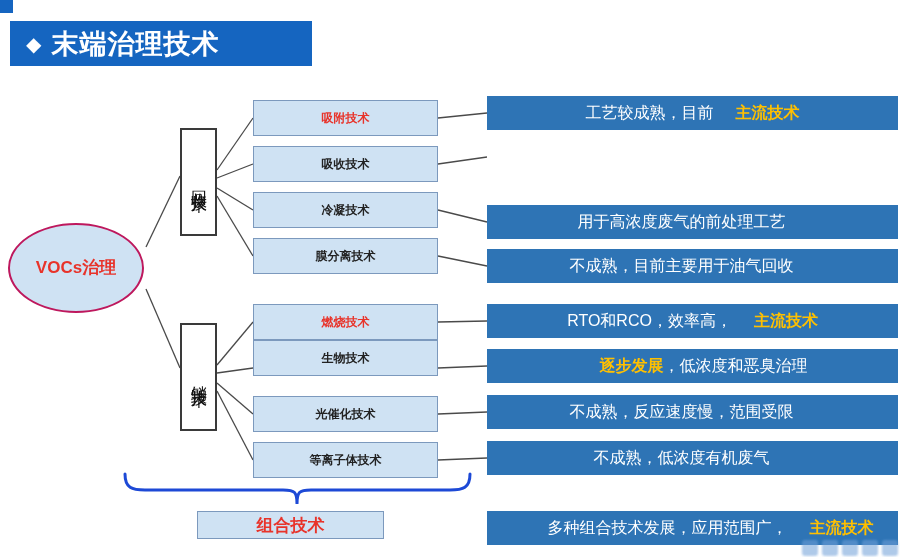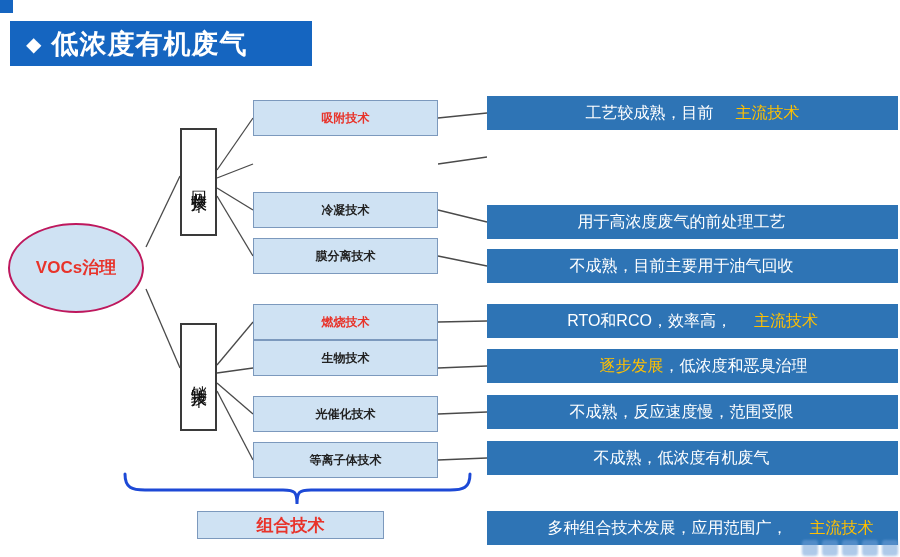--- a/index.html
+++ b/index.html
@@ -38,21 +38,21 @@
     display:flex; align-items:center; justify-content:center;
     font-size:12px; font-weight:600; color:#222222;
   }
   .tech.red { color:#e8332a; }
   .desc {
     position:absolute; left:487px; width:411px; height:34px;
     background:#2e74b5; color:#ffffff;
     display:flex; align-items:center; justify-content:center;
     font-size:16px; font-weight:500; white-space:nowrap;
   }
-  .desc .hl { color:#ffc000; font-weight:400;margin-left:22px; }
+  .desc .hl { color:#ffc000; font-weight:700;margin-left:22px; }
   .combo-box {
     position:absolute; left:197px; top:511px; width:187px; height:28px;
     background:#cfe2f3; border:1px solid #7c99bd;
     display:flex; align-items:center; justify-content:center;
     font-size:17px; font-weight:bold; color:#e8332a;
   }
   .combo-desc { top:511px;padding-left:36px; }
   svg.overlay {
     position:absolute; left:0; top:0; width:900px; height:557px;
     pointer-events:none;
@@ -91,29 +91,30 @@
       <line x1="438" y1="414" x2="487" y2="412"></line>
       <line x1="438" y1="460" x2="487" y2="458"></line>
     </g>
     <path d="M 125 474 C 125 488, 132 490, 145 490 L 283 490 C 295 490, 297 492, 297 504 C 297 492, 299 490, 311 490 L 450 490 C 463 490, 470 488, 470 474" fill="none" stroke="#1d49d6" stroke-width="3" stroke-linecap="round"></path>
   </svg>
 
   <div class="corner-square"></div>
 
   <div class="title-bar">
     <span class="bullet">◆</span>
-    <span class="title-text">低浓度有机废气</span>
+    <span class="title-text">末端治理技术</span>
   </div>
 
   <div class="root-ellipse">VOCs治理</div>
 
   <div class="category" style="top:128px">回收技术</div>
   <div class="category" style="top:323px">销毁技术</div>
 
   <div class="tech red" style="top:100px">吸附技术</div>
+  <div class="tech" style="top:146px">吸收技术</div>
   <div class="tech" style="top:192px">冷凝技术</div>
   <div class="tech" style="top:238px">膜分离技术</div>
   <div class="tech red" style="top:304px">燃烧技术</div>
   <div class="tech" style="top:340px">生物技术</div>
   <div class="tech" style="top:396px">光催化技术</div>
   <div class="tech" style="top:442px">等离子体技术</div>
 
   <div class="desc" style="top:96px">
     <span>工艺较成熟，目前</span>
       <span class="hl">主流技术</span>

